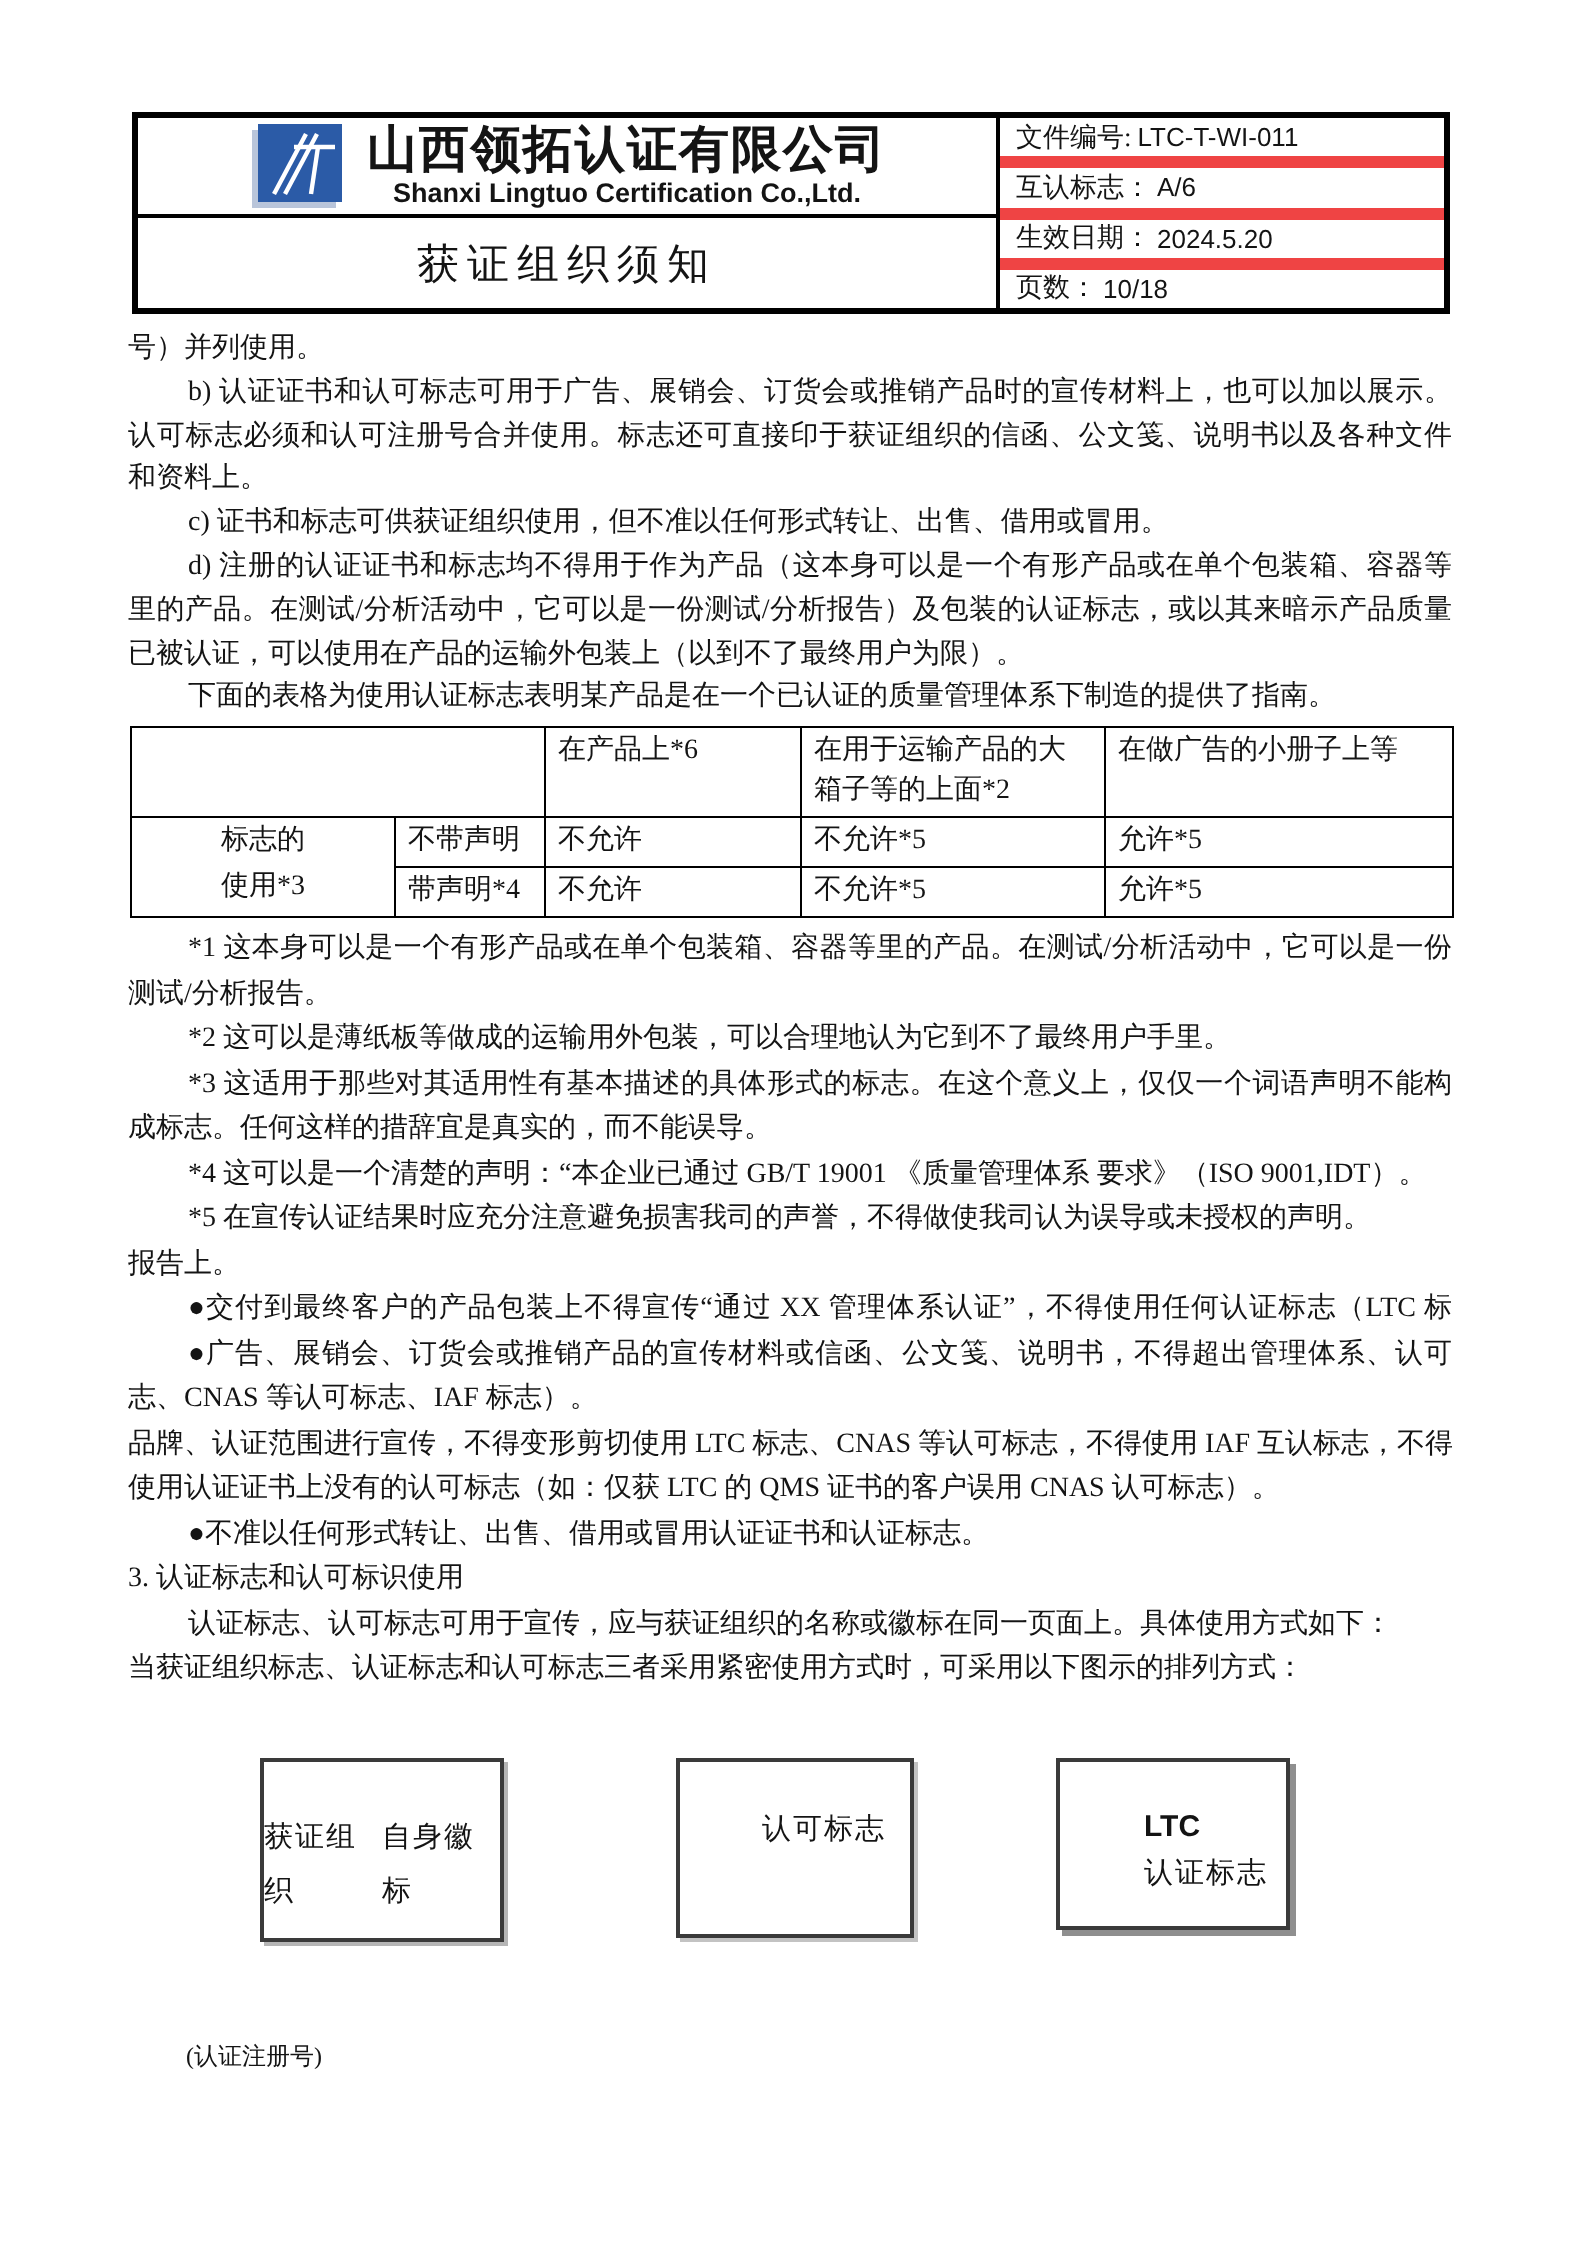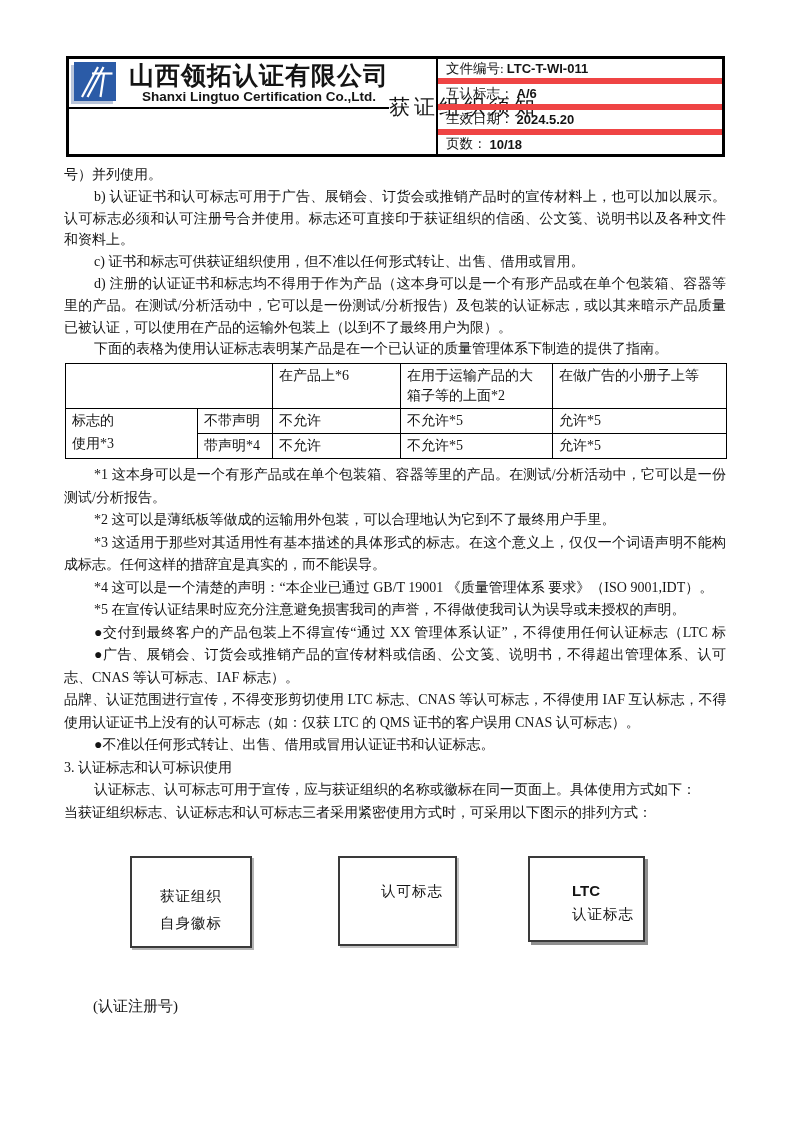--- a/index.html
+++ b/index.html
@@ -8,21 +8,21 @@
     width: 793px; height: 1123px; position: relative;
     font-family: "Liberation Serif", "DejaVu Serif", serif;
     color: #141414;
   }
 
   
   .hdr {
     position: absolute; left: 66px; top: 56px; width: 659px; height: 101px;
     border: 3px solid #000; display: flex;
   }
-  .hdr-left { width: 369px; border-right: 2px solid #000; display: flex; }
+  .hdr-left { width: 431px; border-right: 2px solid #000; display: flex; flex-direction: column; }
   .hdr-left-top {
     height: 50px; border-bottom: 2px solid #000;
     display: flex; align-items: center; justify-content: center; gap: 12px;
   }
   .co-names { display: flex; flex-direction: column; align-items: center; line-height: 1.05; }
   .co-cn {
     font-family: "Liberation Sans", "DejaVu Sans", sans-serif;
     font-weight: bold; font-size: 25px; letter-spacing: 1px; white-space: nowrap;
   }
   .co-en {
@@ -32,66 +32,66 @@
   .hdr-left-bottom { flex: 1; display: flex; align-items: center; justify-content: center; }
   .doc-title { font-size: 21px; letter-spacing: 4px; white-space: nowrap; }
   .hdr-right { flex: 1; display: flex; flex-direction: column; }
   .hdr-field {
     flex: 1; border-bottom: 6px solid #ef4444; display: flex; align-items: center;
     padding-left: 8px; font-size: 13.5px; white-space: nowrap;
   }
   .hdr-field:last-child { border-bottom: none; }
   .hdr-field .val {
     font-family: "Liberation Sans", "DejaVu Sans", sans-serif;
-    font-weight: bold; font-size: 13px; margin-left: 3px;
+    font-weight: normal; font-size: 13px; margin-left: 3px;
   }
 
   
   .doc { position: absolute; left: 64px; top: 164px; width: 662px; font-size: 14px; }
   .doc p.ln { line-height: 21.8px; white-space: nowrap; }
   .post p.ln { line-height: 22.5px; }
   .ind { text-indent: 30px; }
   .j { text-align-last: justify; }
 
   
   table.guide {
     table-layout: fixed; border-collapse: collapse; width: 661px;
     margin: 3px 0 5px 1px; border: 1.5px solid #000; font-size: 14px;
   }
   table.guide td {
     border: 1px solid #000; vertical-align: top; text-align: left;
     padding: 2px 6px; line-height: 20px; overflow: hidden;
   }
   table.guide tr.hrow td { height: 44px; }
   table.guide tr.brow td { height: 23px; padding-top: 1px; line-height: 21px; }
-  table.guide td.group div { line-height: 22.5px; }
+  table.guide td.group div { line-height: 22.5px; text-align: center; }
 
   
   .diagram { position: relative; height: 95px; margin-top: 32px; }
   .dbox { position: absolute; top: 0; background: #fff; border: 2px solid #3a3a3a; }
   .dbox1 {
     left: 66px; width: 122px; height: 92px; box-shadow: 2px 2px 0 #b5b5b5;
-    display: flex; flex-direction: column; align-items: center; justify-content: center;
+    display: flex; flex-direction: row; align-items: center; justify-content: center;
     padding-top: 16px;
   }
   .dbox1 div { font-size: 14.5px; line-height: 27px; letter-spacing: 1px; }
   .dbox2 {
     left: 274px; width: 119px; height: 90px; box-shadow: 2px 2px 0 #c3c3c3;
     text-align: center; padding-top: 24px;
   }
   .dbox2 div { font-size: 14.5px; letter-spacing: 1px; margin-left: 29px; }
   .dbox3 { left: 464px; width: 117px; height: 86px; box-shadow: 3px 3px 0 #8f8f8f; }
   .dbox3 .inner { padding: 22px 0 0 42px; text-align: left; }
   .dbox3 .ltc {
     font-family: "Liberation Sans", "DejaVu Sans", sans-serif;
     font-weight: bold; font-size: 15px; line-height: 22px;
   }
   .dbox3 .sub { font-size: 14.5px; line-height: 24px; letter-spacing: 1px; }
 
-  .caption { margin-top: 46px; margin-left: 29px; font-size: 15px; }
+  .caption { margin-top: 46px; margin-left: 29px; font-size: 12px; }
 </style>
 </head>
 <body>
 
 <div class="hdr">
   <div class="hdr-left">
     <div class="hdr-left-top">
       <svg width="48" height="44" viewBox="0 0 48 44">
         <rect x="2" y="4" width="42" height="39" fill="#b9c5da"></rect>
         <rect x="5" y="1" width="42" height="39" fill="#2b5ba7"></rect>
@@ -178,20 +178,21 @@
     </table>
 
   <div class="post">
     <p class="ln ind j">*1 这本身可以是一个有形产品或在单个包装箱、容器等里的产品。在测试/分析活动中，它可以是一份</p>
     <p class="ln">测试/分析报告。</p>
     <p class="ln ind">*2 这可以是薄纸板等做成的运输用外包装，可以合理地认为它到不了最终用户手里。</p>
     <p class="ln ind j">*3 这适用于那些对其适用性有基本描述的具体形式的标志。在这个意义上，仅仅一个词语声明不能构</p>
     <p class="ln">成标志。任何这样的措辞宜是真实的，而不能误导。</p>
     <p class="ln ind">*4 这可以是一个清楚的声明：“本企业已通过 GB/T 19001 《质量管理体系 要求》（ISO 9001,IDT）。</p>
     <p class="ln ind">*5 在宣传认证结果时应充分注意避免损害我司的声誉，不得做使我司认为误导或未授权的声明。</p>
+    <p class="ln">报告上。</p>
     <p class="ln ind j">●交付到最终客户的产品包装上不得宣传“通过 XX 管理体系认证”，不得使用任何认证标志（LTC 标</p>
     <p class="ln ind j">●广告、展销会、订货会或推销产品的宣传材料或信函、公文笺、说明书，不得超出管理体系、认可</p>
     <p class="ln">志、CNAS 等认可标志、IAF 标志）。</p>
     <p class="ln j">品牌、认证范围进行宣传，不得变形剪切使用 LTC 标志、CNAS 等认可标志，不得使用 IAF 互认标志，不得</p>
     <p class="ln">使用认证证书上没有的认可标志（如：仅获 LTC 的 QMS 证书的客户误用 CNAS 认可标志）。</p>
     <p class="ln ind">●不准以任何形式转让、出售、借用或冒用认证证书和认证标志。</p>
     <p class="ln">3. 认证标志和认可标识使用</p>
     <p class="ln ind">认证标志、认可标志可用于宣传，应与获证组织的名称或徽标在同一页面上。具体使用方式如下：</p>
     <p class="ln">当获证组织标志、认证标志和认可标志三者采用紧密使用方式时，可采用以下图示的排列方式：</p>
   </div>

